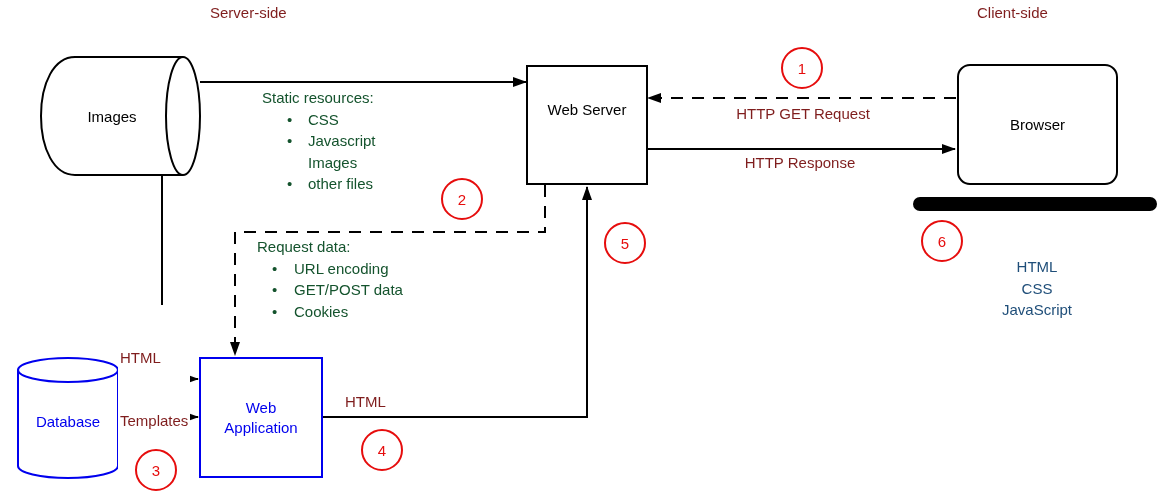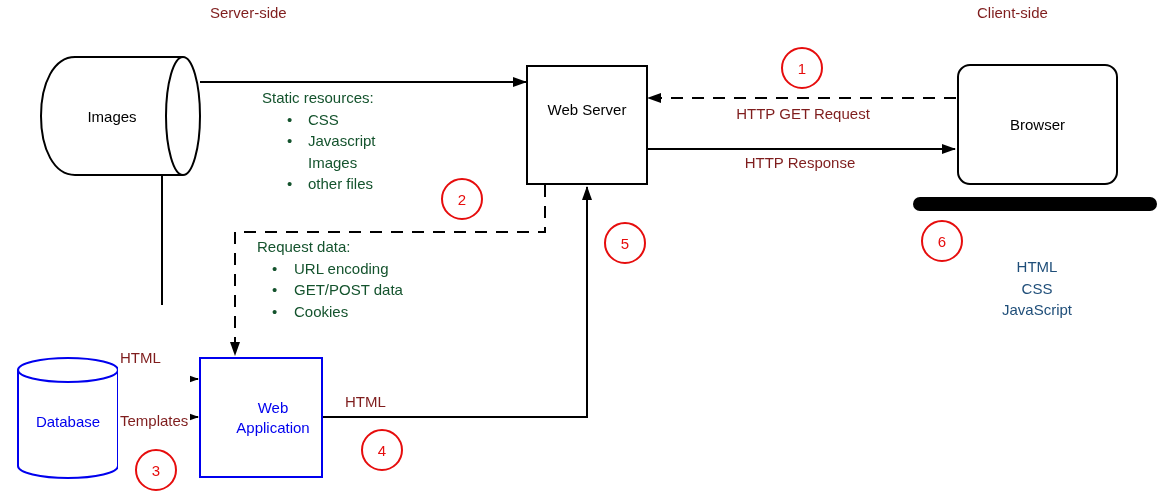--- a/index.html
+++ b/index.html
@@ -7,21 +7,21 @@
           font-family:"Liberation Sans",sans-serif;}
   #wires{position:absolute;left:0;top:0;width:1173px;height:501px;}
   .lbl{position:absolute;font-size:15px;color:#7f1d1d;white-space:pre;}
   .node-lbl{position:absolute;display:flex;align-items:center;justify-content:center;
             text-align:center;font-size:15px;color:#000;}
   .blue{color:#0000ee;}
   .files-lbl{left:41px;top:57px;width:142px;height:118px;}
   .server-lbl{left:527px;top:66px;width:120px;height:87px;}
   .browser-lbl{left:958px;top:65px;width:159px;height:119px;}
   .db-lbl{left:18px;top:364px;width:100px;height:114px;}
-  .app-lbl{left:212px;top:358px;width:122px;height:119px;line-height:20px;}
+  .app-lbl{left:200px;top:358px;width:122px;height:119px;line-height:20px;}
   .app-lbl span{display:inline-block;width:100px;}
   .edge-center{text-align:center;}
   .section-lbl{font-size:15px;}
   .note{position:absolute;font-size:15px;line-height:21.5px;color:#14532d;}
   .note .li{padding-left:25px;position:relative;}
   .note.tight .li{padding-left:15px;}
   .note .dot{display:inline-block;width:21px;}
   .note.tight .dot{display:inline-block;width:22px;}
   .bg-white{background:#fff;padding:0 2px;}
   .client-out{position:absolute;left:957px;top:256px;width:160px;text-align:center;

